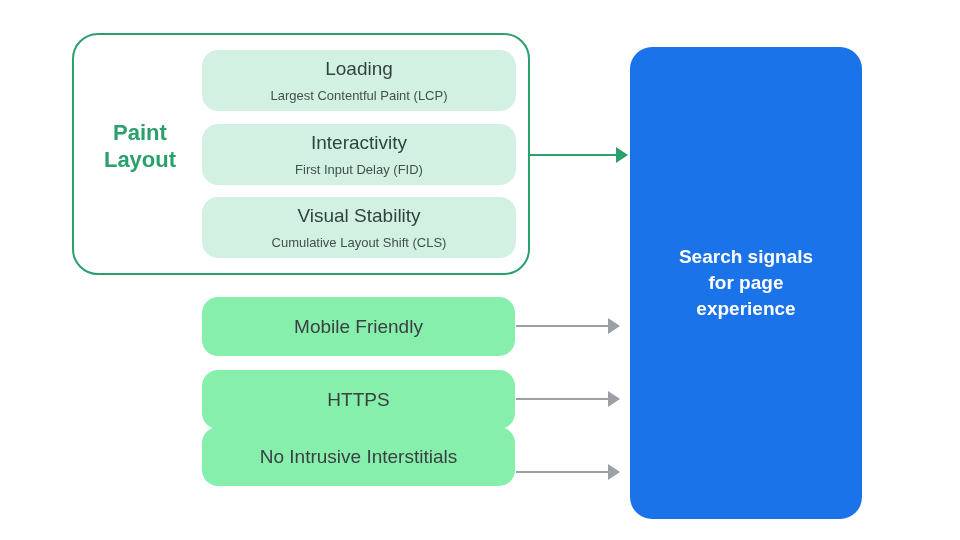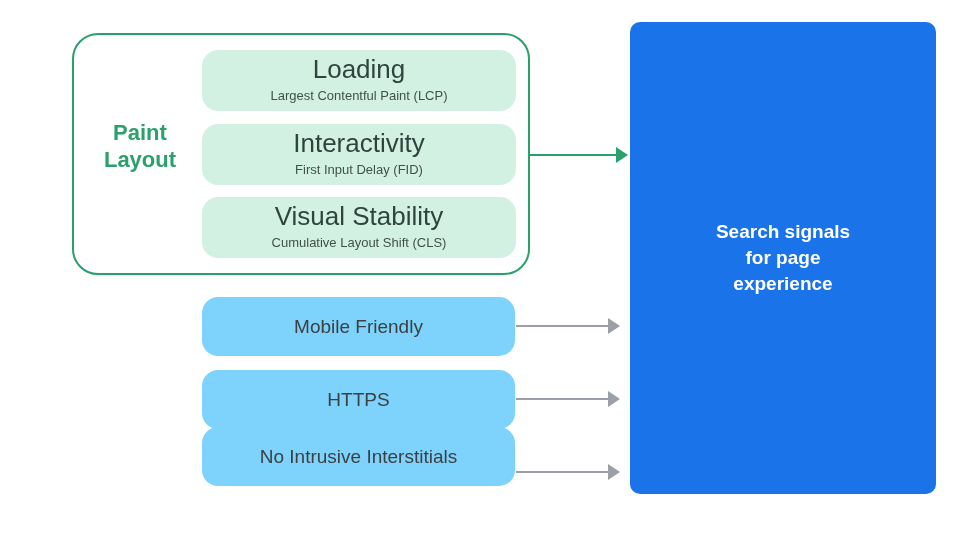--- a/index.html
+++ b/index.html
@@ -27,30 +27,30 @@
   }
 
   .pill {
     position: absolute; left: 202px; width: 314px; height: 61px;
     background: #D3F1E3;
     border-radius: 16px;
     display: flex; flex-direction: column;
     align-items: center; justify-content: center;
     text-align: center;
   }
-  .pill-title { font-size: 26px; color: #2F443E; line-height: 22px; }
+  .pill-title { font-size: 19px; color: #2F443E; line-height: 22px; }
   .pill-sub   { font-size: 13px; color: #41514B; line-height: 16px; margin-top: 8px; }
   .pill-1 { top: 50px; }
   .pill-2 { top: 124px; }
   .pill-3 { top: 197px; }
 
   
   .gray-box {
     position: absolute; left: 202px; width: 313px; height: 59px;
-    background: #7dd3fc;
+    background: #86efac;
     border-radius: 16px;
     display: flex; align-items: center; justify-content: center;
     font-size: 19px; color: #3C4043;
   }
   .gray-1 { top: 297px; }
   .gray-2 { top: 370px; }
   .gray-3 { top: 427px; }
 
   
   .arrow { position: absolute; height: 16px; }
@@ -66,24 +66,24 @@
 
   .arrow-gray { left: 516px; width: 106px; }
   .arrow-gray .line { left: 0; width: 92px; background: #9AA0A6; }
   .arrow-gray .head { left: 92px; border-left: 12px solid #9AA0A6; }
   .arrow-g1 { top: 318px; }
   .arrow-g2 { top: 391px; }
   .arrow-g3 { top: 464px; }
 
   
   .blue-box {
-    position: absolute; left: 630px; top: 22px;
-    width: 306px; height: 472px;
+    position: absolute; left: 630px; top: 47px;
+    width: 232px; height: 472px;
     background: #1A73E8;
-    border-radius: 10px;
+    border-radius: 22px;
     display: flex; align-items: center; justify-content: center;
   }
   .blue-text {
     color: #ffffff;
     font-size: 19px; font-weight: bold;
     line-height: 26px;
     text-align: center;
   }
 </style>
 </head>

